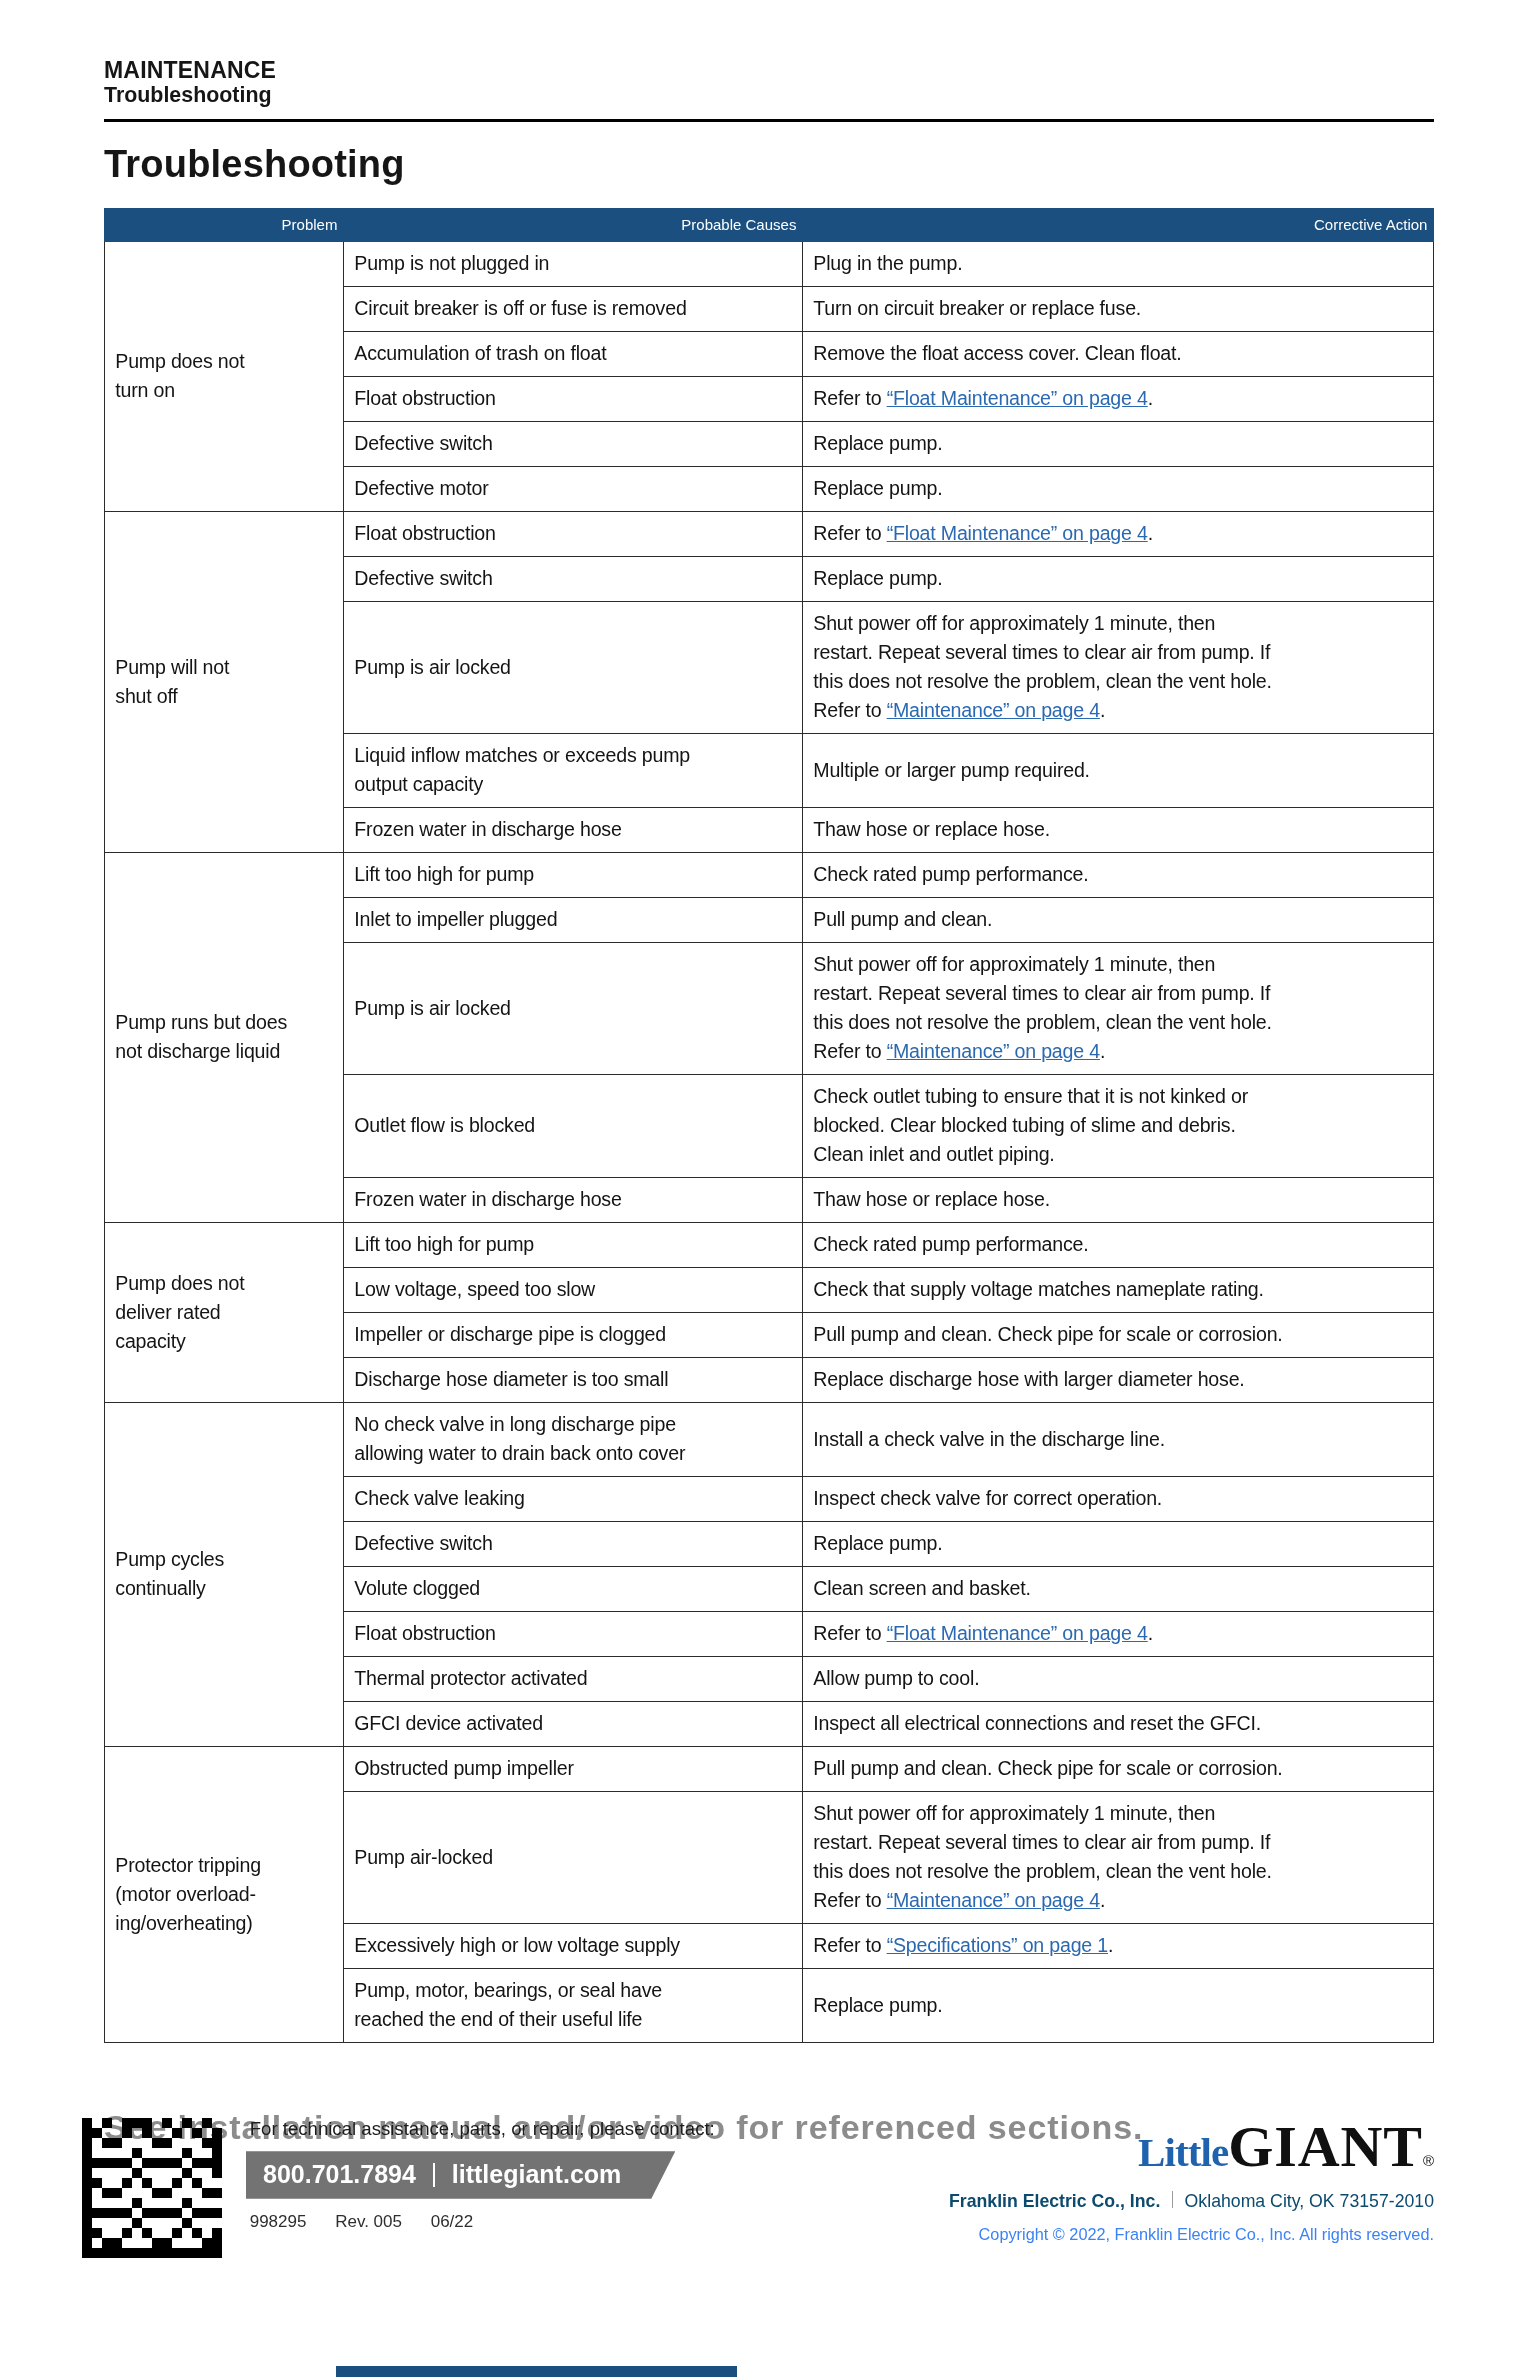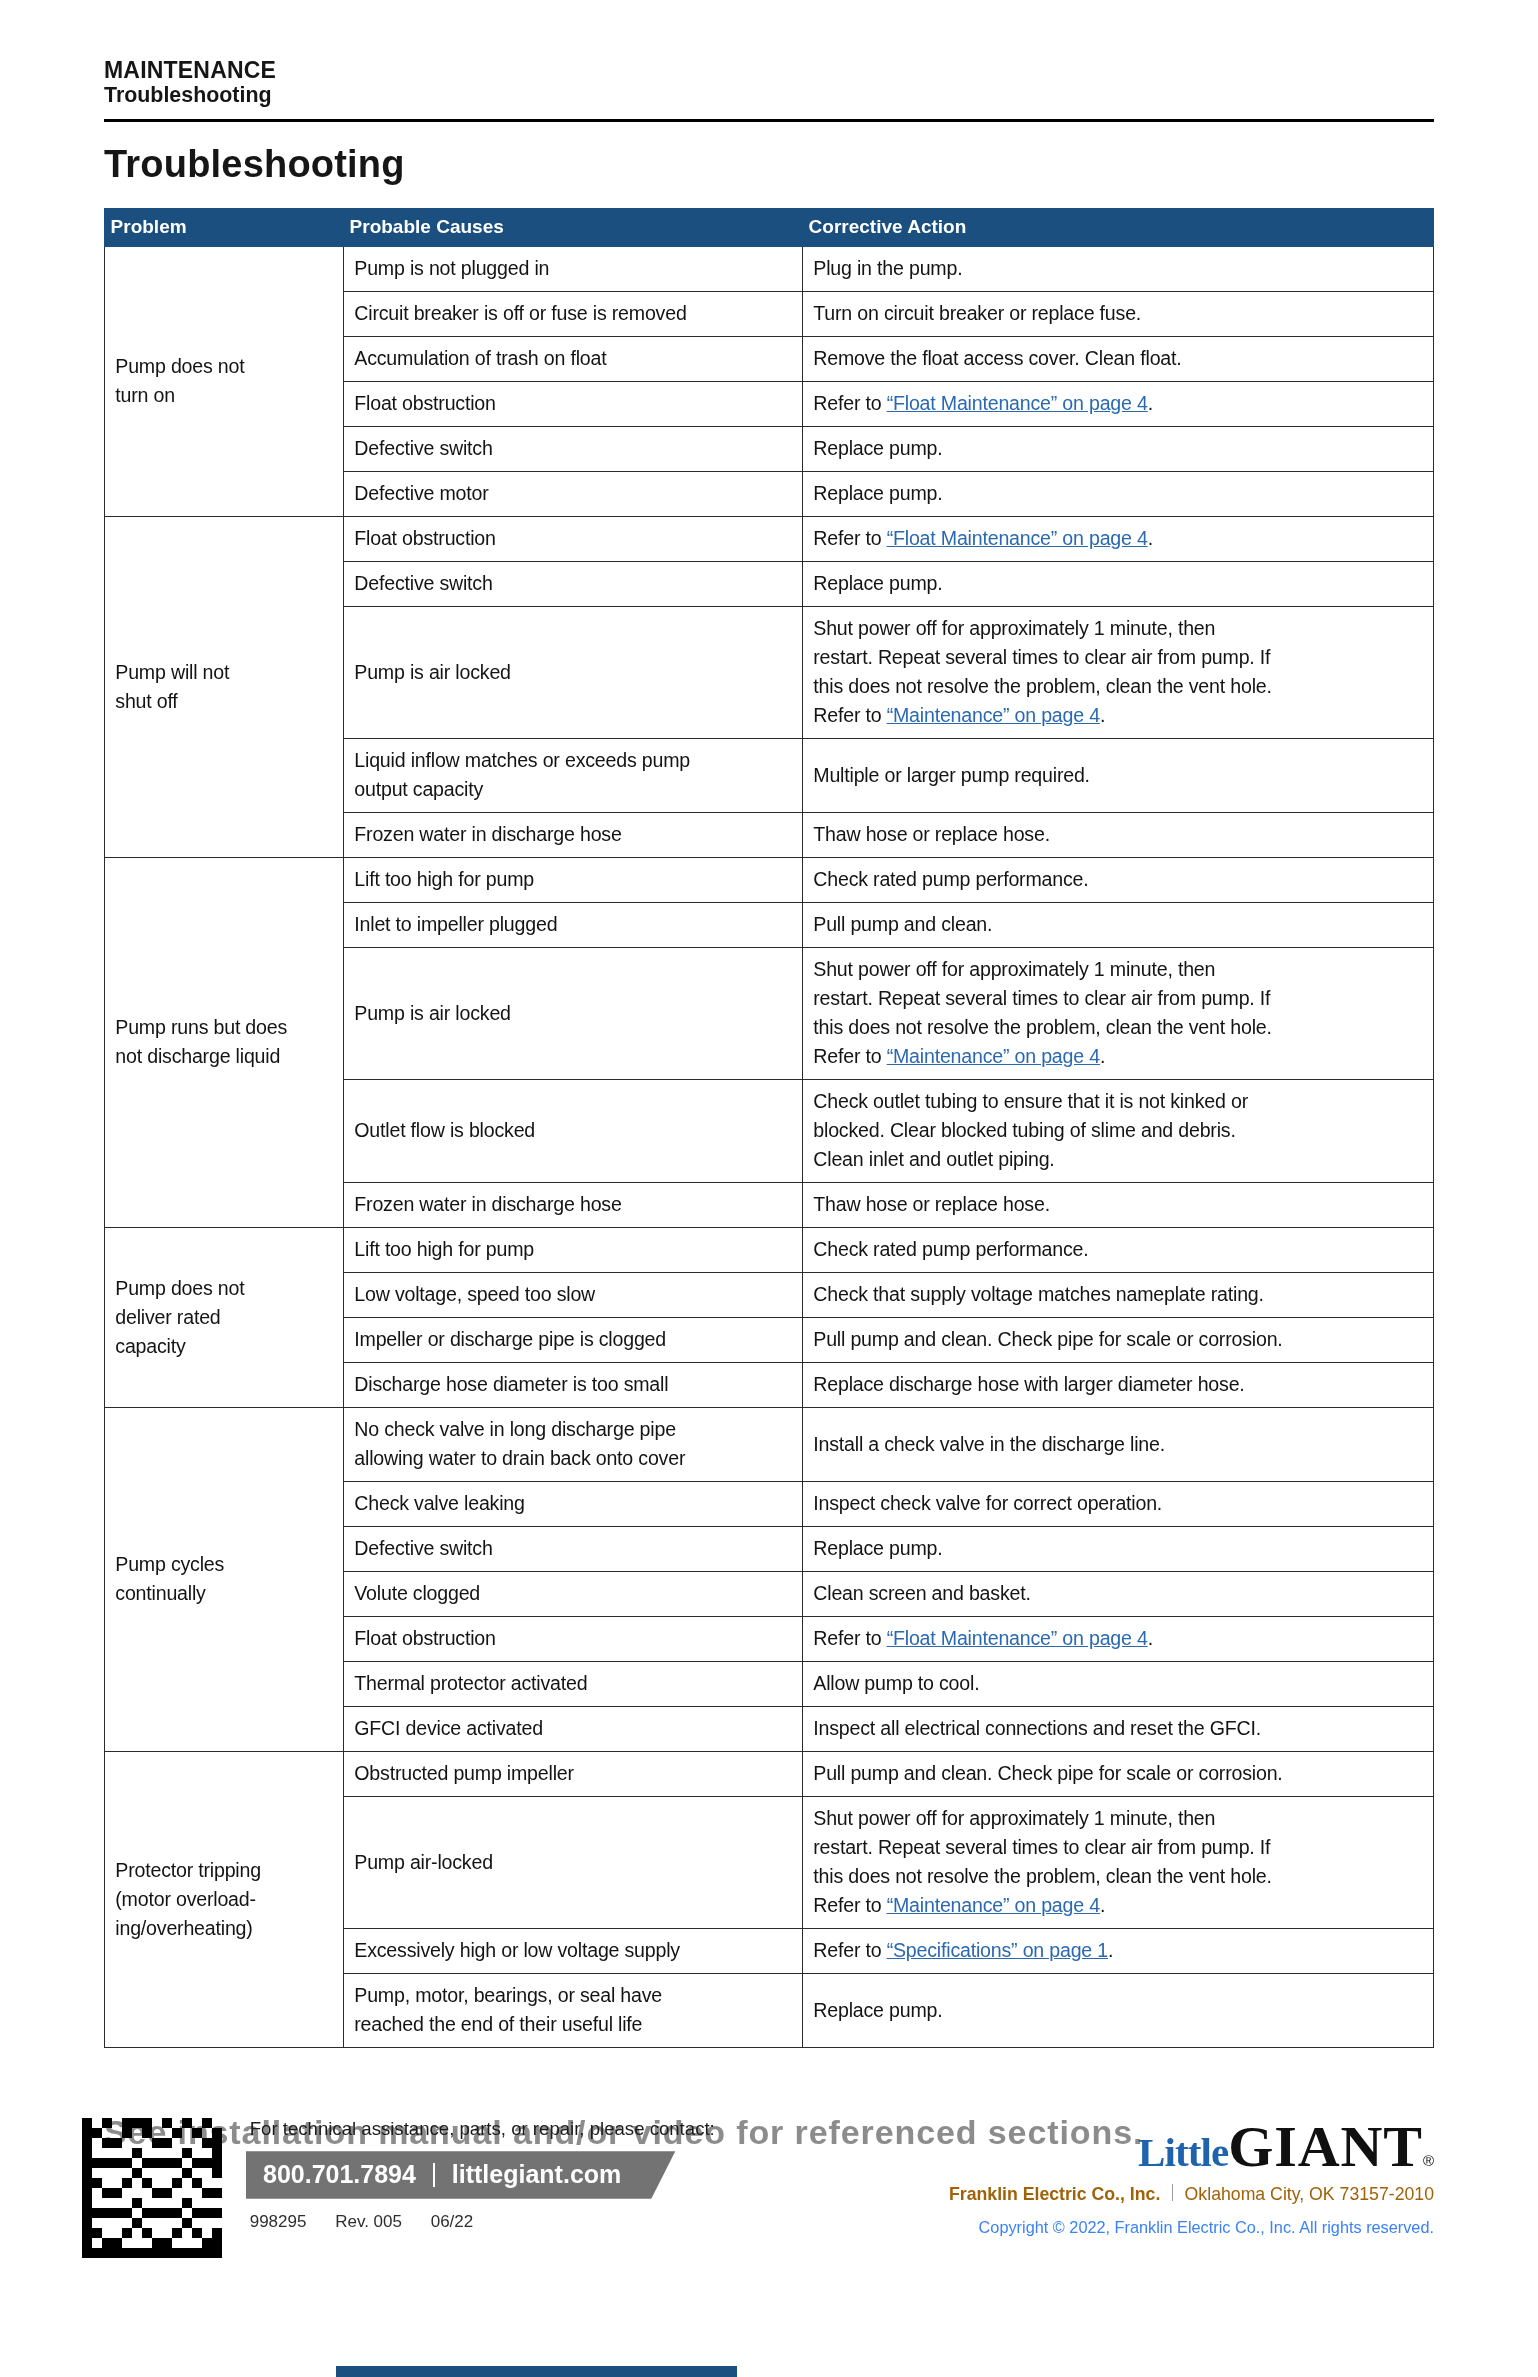--- a/index.html
+++ b/index.html
@@ -5,21 +5,21 @@
   html,body{margin:0;padding:0;background:#ffffff;}
   .page{position:relative;width:1538px;height:2377px;margin:0 auto;background:#fff;
         font-family:"Liberation Sans","DejaVu Sans",sans-serif;color:#161616;overflow:hidden;}
   .content{padding:41px 104px 0 104px;margin-top:16px;}
   .kicker{font-size:23px;font-weight:700;line-height:1.15;letter-spacing:0.2px;}
   .kicker-sub{font-size:21.4px;font-weight:700;line-height:1.15;}
   .top-rule{height:2.8px;background:#000;margin-top:11.2px;}
   .page-title{margin:20.5px 0 0 0;font-size:38px;font-weight:700;letter-spacing:0.2px;}
 
   table.ts{width:100%;border-collapse:collapse;table-layout:fixed;margin-top:22.4px;}
-  .ts th{background:#1A4F7F;color:#fff;font-size:19px;font-weight:700;text-align:left;
+  .ts th{background:#1A4F7F;color:#fff;font-size:15px;font-weight:400;text-align:right;
          padding:7.5px 5.6px;border:0.9px solid #1A4F7F;}
   .ts th+th{border-left:1.9px solid #fff;}
   .ts td{border:0.9px solid #2b2b2b;font-size:19.6px;line-height:29px;padding:7.5px 10.3px;
          vertical-align:middle;white-space:pre-line;color:#141414;letter-spacing:-0.2px;}
   .ts a.ref-link{color:#2A69B2;text-decoration:underline;}
 
   .note{margin-top:65px;font-size:34px;font-weight:700;letter-spacing:0.9px;color:#8C8C8C;}
 
   .footer{position:absolute;left:82px;right:104px;top:2118px;display:flex;
           justify-content:space-between;align-items:flex-start;}
@@ -34,21 +34,21 @@
   .doc-meta{margin-top:13px;font-size:17px;color:#2e2e2e;padding-left:3.7px;}
   .doc-meta span+span{margin-left:24px;}
 
   .footer-right{text-align:right;}
   .logo{white-space:nowrap;line-height:1;}
   .logo-little{font-family:"Liberation Serif","DejaVu Serif",serif;font-weight:700;font-size:41px;
                color:#1F63AE;letter-spacing:-0.9px;}
   .logo-giant{font-family:"Liberation Serif","DejaVu Serif",serif;font-weight:700;font-size:58px;
               color:#101010;letter-spacing:0.9px;}
   .logo-reg{font-size:15px;color:#101010;}
-  .company-line{margin-top:8px;font-size:17.7px;color:#a16207;display:flex;justify-content:flex-end;align-items:flex-start;}
+  .company-line{margin-top:15px;font-size:17.7px;color:#0c4a6e;display:flex;justify-content:flex-end;align-items:flex-start;}
   .company-name{font-weight:700;}
   .company-sep{display:inline-block;width:1.9px;height:17px;background:#9a9a9a;margin:0 11.2px;}
   .copyright{margin-top:13px;font-size:16.3px;color:#3b82f6;}
   .edge-bar{position:absolute;left:336px;bottom:0;width:401px;height:11.2px;background:#1A4F7F;}
 </style>
 </head>
 <body>
 
 <div class="page">
   <div class="content">

